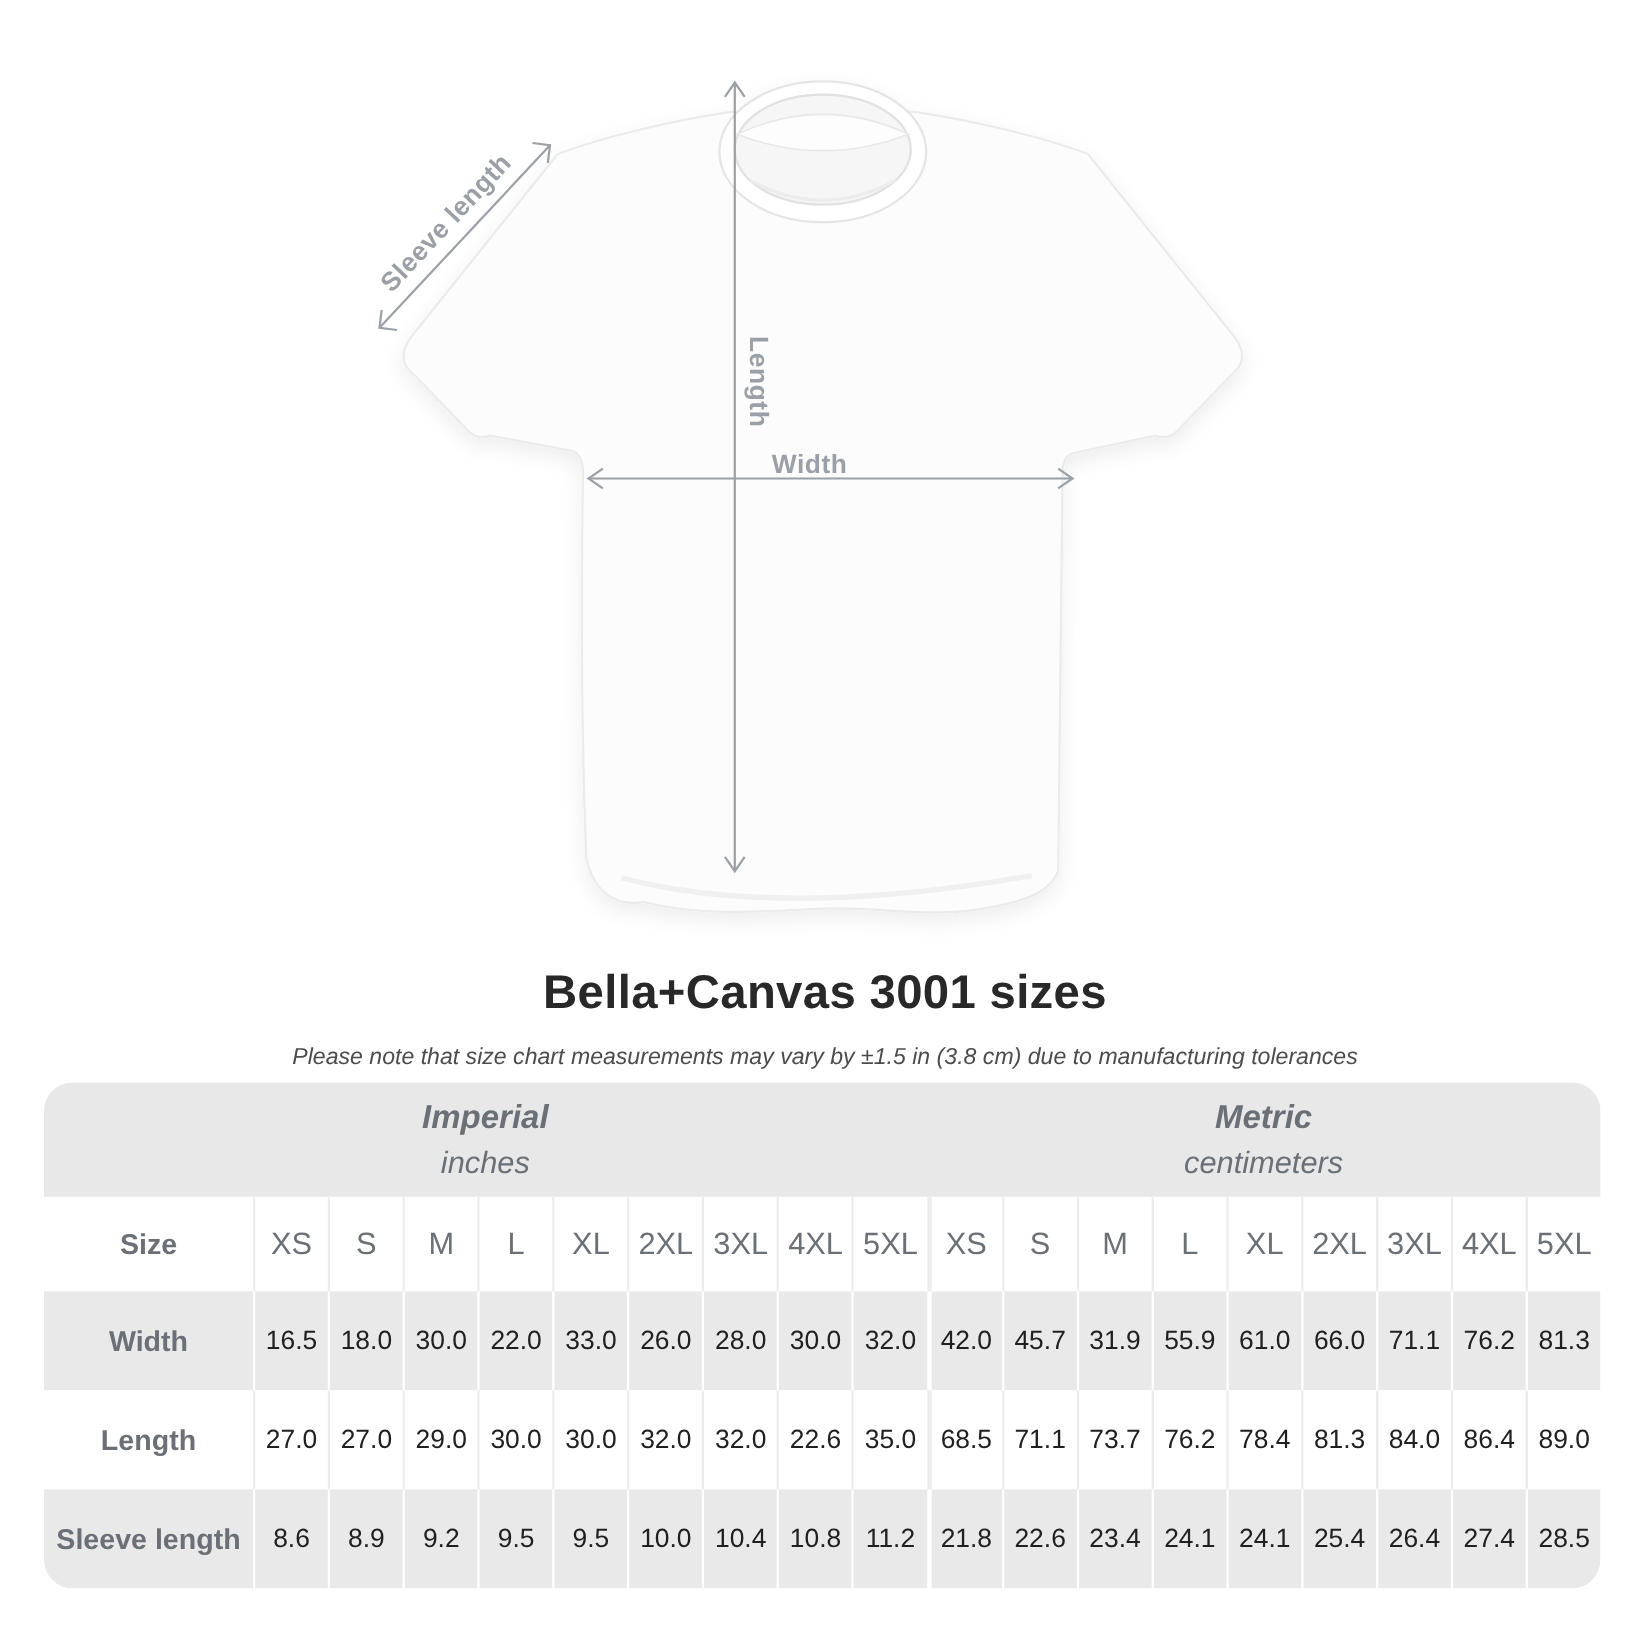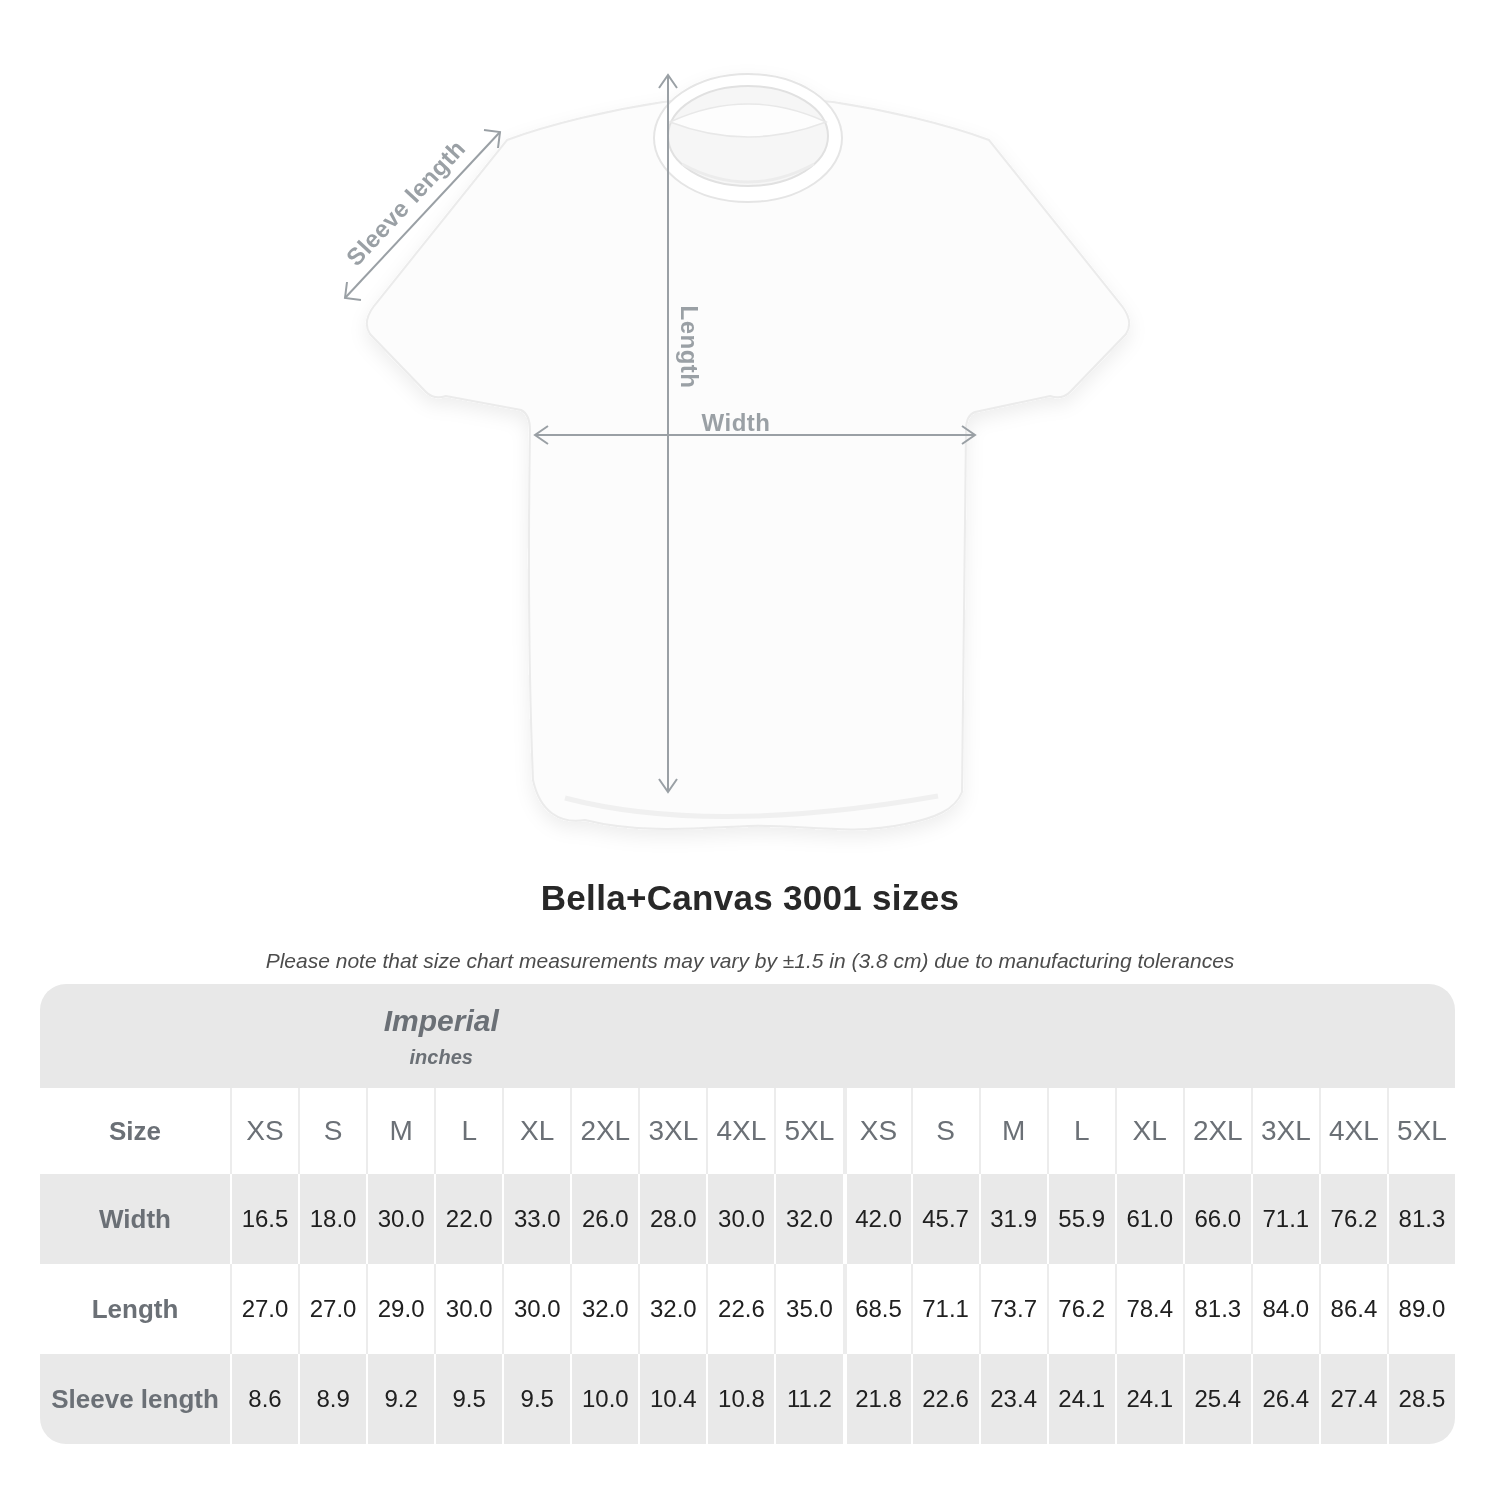--- a/index.html
+++ b/index.html
@@ -13,38 +13,38 @@
   .m-label{
     position:absolute;font-weight:bold;font-size:24px;color:#9aa0a5;
     white-space:nowrap;letter-spacing:.5px;
   }
   .m-label.width{left:736px;top:423px;transform:translate(-50%,-50%);}
   .m-label.length{left:689px;top:347px;transform:translate(-50%,-50%) rotate(90deg);}
   .m-label.sleeve{left:406px;top:203px;transform:translate(-50%,-50%) rotate(-47deg);}
   
   .page-title{
     position:absolute;left:0;top:878px;width:1500px;margin:0;text-align:center;
-    font-size:35px;font-weight:bold;color:#282828;letter-spacing:.3px;
+    font-size:43px;font-weight:bold;color:#282828;letter-spacing:.3px;
   }
   .tolerance-note{
     position:absolute;left:0;top:949px;width:1500px;margin:0;text-align:center;
     font-size:21px;font-style:italic;color:#4c4c4c;
   }
   
   .size-table{
     position:absolute;left:40px;top:984px;width:1415px;
     border-radius:26px;overflow:hidden;background:#fff;
   }
   .band,.trow{display:grid;grid-template-columns:190px repeat(18,1fr);}
   .band{background:#e8e8e8;height:104px;}
   .band-cell{display:flex;flex-direction:column;align-items:center;justify-content:center;}
   .band-cell.imperial{grid-column:1 / 11;}
   .band-cell.metric{grid-column:11 / 20;}
   .band-title{font-size:30px;font-weight:bold;font-style:italic;color:#6b7076;}
-  .band-sub{font-size:20px;font-style:italic;color:#6b7076;margin-top:8px;font-weight:bold;}
+  .band-sub{font-size:28px;font-style:italic;color:#6b7076;margin-top:8px;}
   .trow{height:90px;}
   .trow.head{height:86px;background:#fff;}
   .trow.stripe{background:#e9e9e9;}
   .trow.white{background:#ffffff;}
   .cell{
     display:flex;align-items:center;justify-content:center;
     font-size:24px;color:#202020;border-left:2px solid #ececec;
   }
   .trow.stripe .cell{border-left-color:#ffffff;}
   .cell.label{border-left:none;font-weight:bold;color:#6b7076;font-size:26px;}
@@ -124,20 +124,24 @@
   </section>
 
   <h1 class="page-title">Bella+Canvas 3001 sizes</h1>
   <p class="tolerance-note">Please note that size chart measurements may vary by ±1.5 in (3.8 cm) due to manufacturing tolerances</p>
 
   <div class="size-table">
     <div class="band">
       <div class="band-cell imperial">
         <div class="band-title">Imperial</div>
         <div class="band-sub">inches</div>
+      </div>
+      <div class="band-cell metric">
+        <div class="band-title">Metric</div>
+        <div class="band-sub">centimeters</div>
       </div>
     </div>
 
     <div class="trow head" id="header-row">
       <div class="cell label">Size</div>
 
     <div class="cell head-cell">XS</div>
         <div class="cell head-cell">S</div>
         <div class="cell head-cell">M</div>
         <div class="cell head-cell">L</div>

